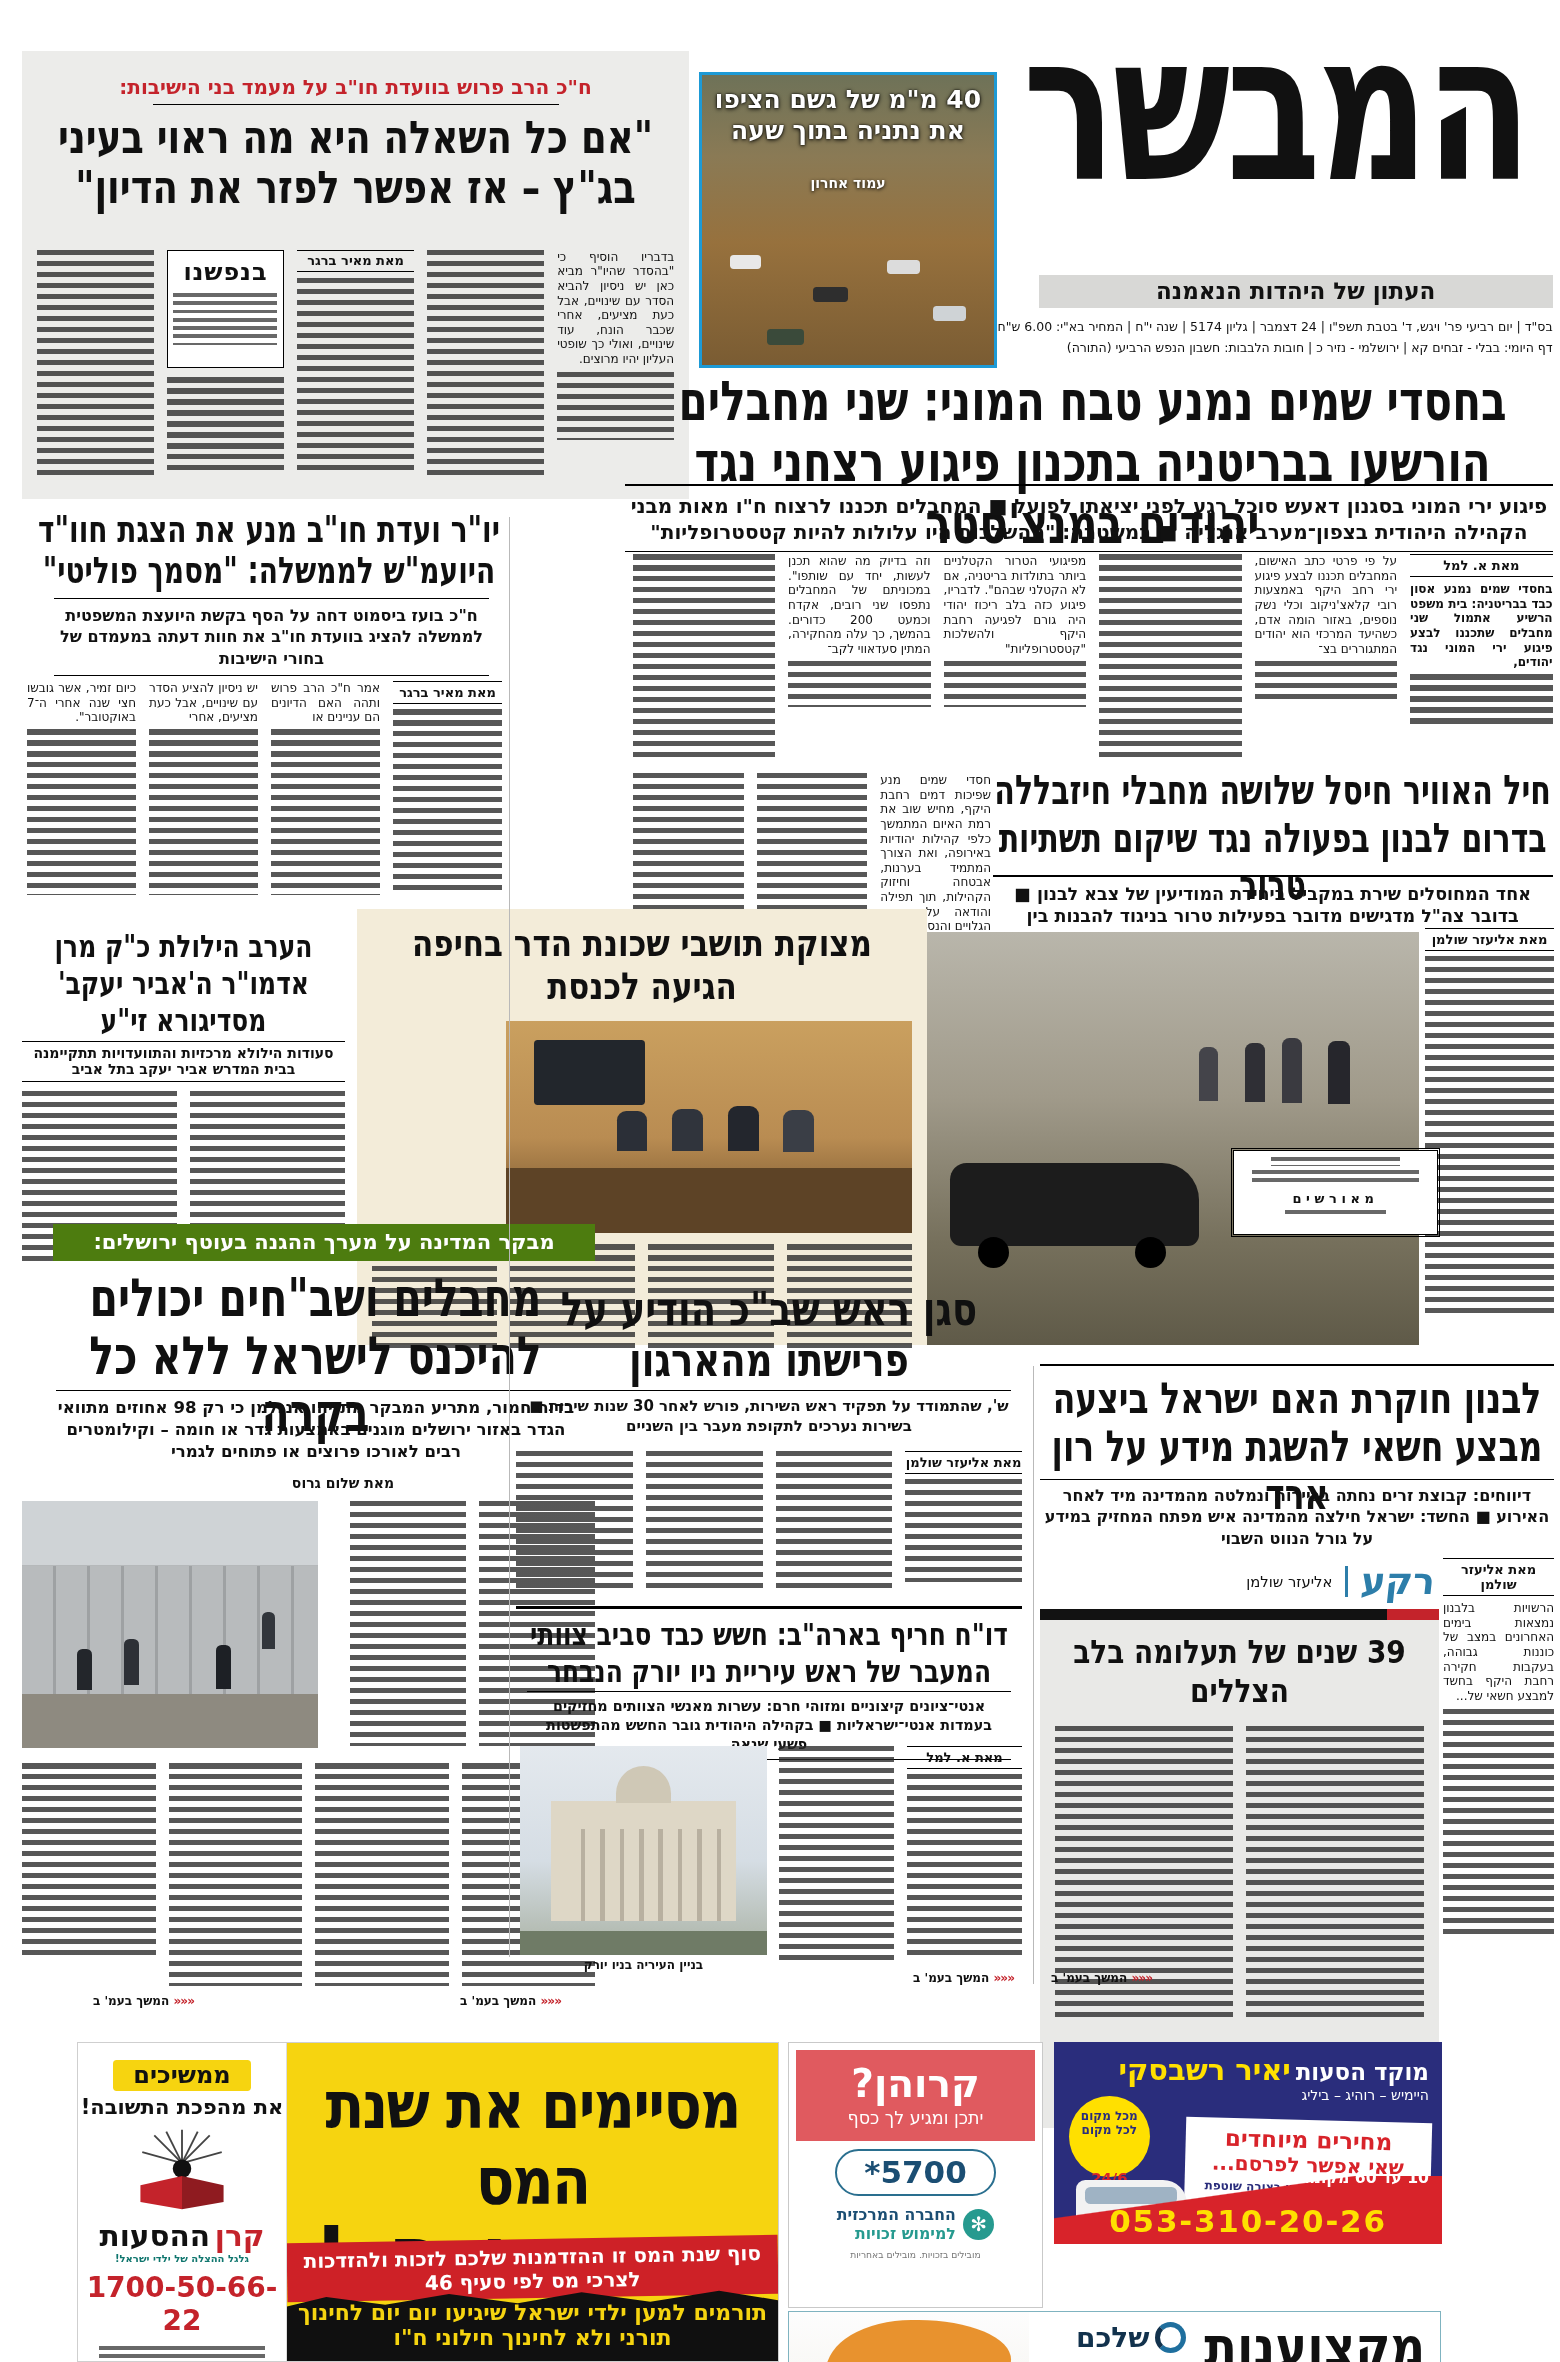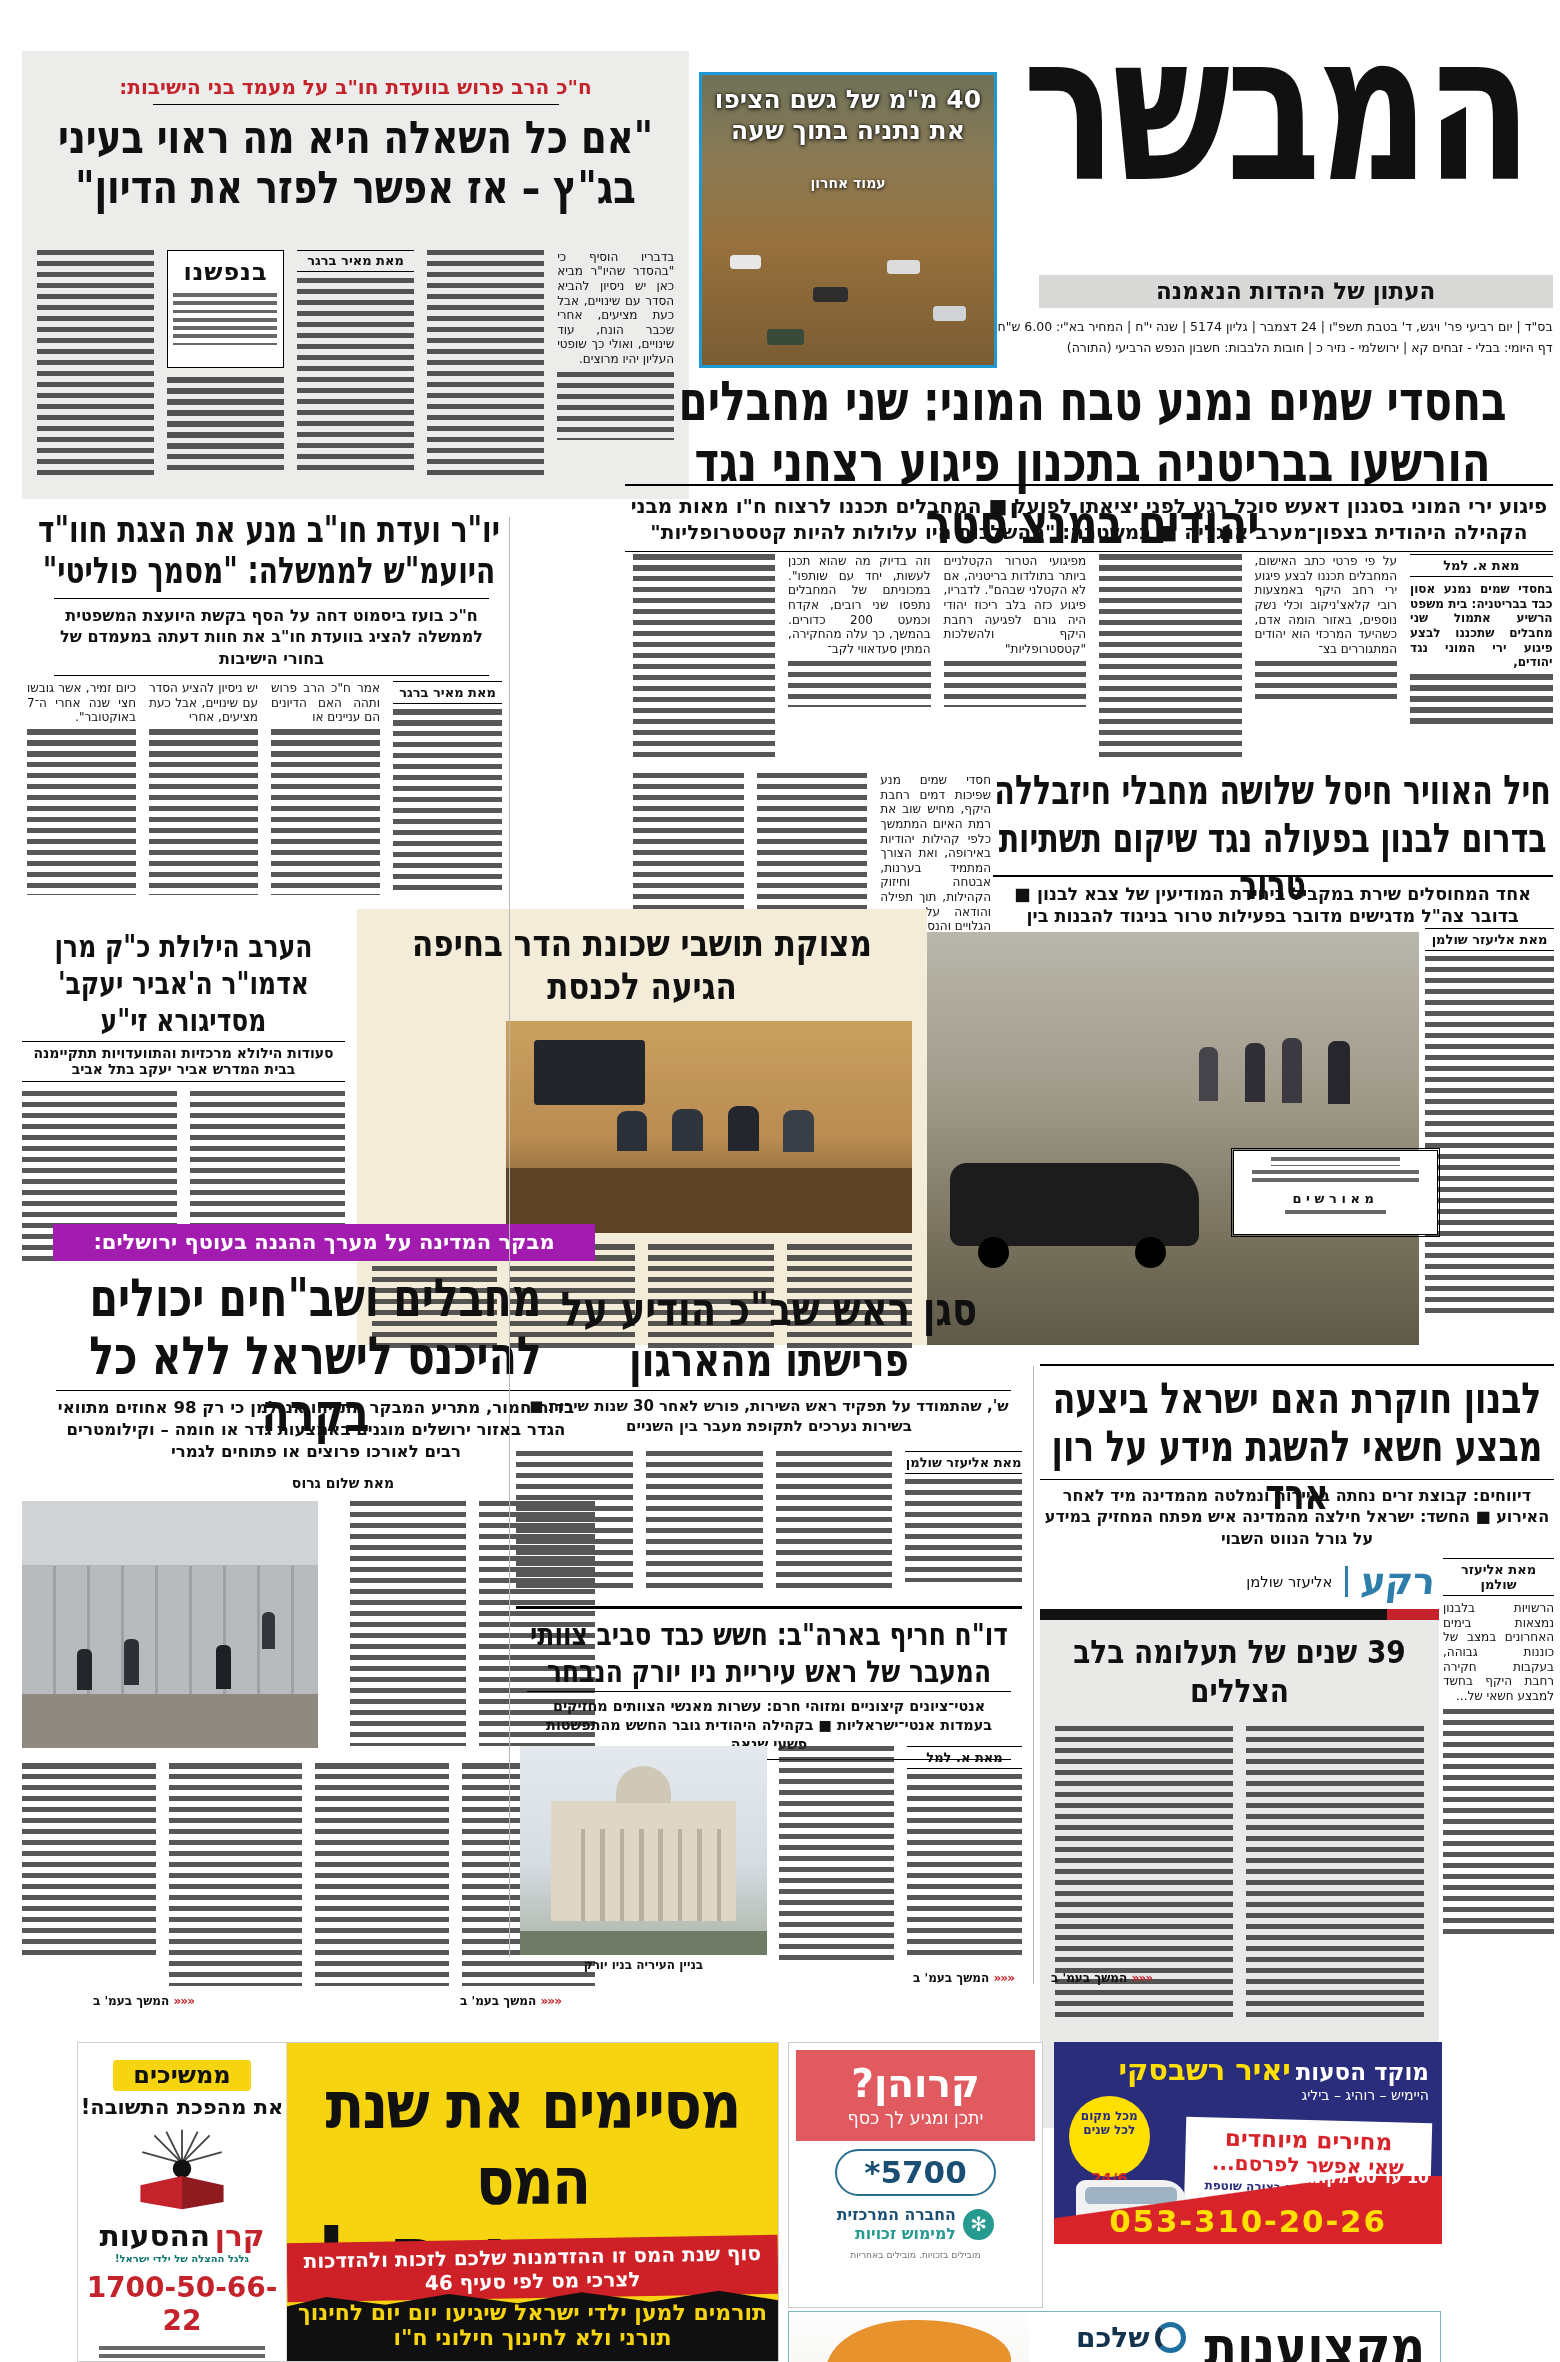--- a/index.html
+++ b/index.html
@@ -225,21 +225,21 @@
         <div class="gk" style="height:137px;"></div>
       </div>
     <div class="col">
         <div class="gk" style="height:137px;"></div>
       </div>
     <div class="col">
         <div class="gk" style="height:137px;"></div>
       </div>
   </div>
 
-  <div class="abs c" style="right:965px;left:54px;top:1224px;height:37px;background:#a21caf;color:#fff;font-size:21px;font-weight:bold;line-height:37px;">מבקר המדינה על מערך ההגנה בעוטף ירושלים:</div>
+  <div class="abs c" style="right:965px;left:54px;top:1224px;height:37px;background:#4d7c0f;color:#fff;font-size:21px;font-weight:bold;line-height:37px;">מבקר המדינה על מערך ההגנה בעוטף ירושלים:</div>
   <div class="abs c headline sy" style="right:965px;left:37px;top:1270px;font-size:41px;line-height:1.1;transform:scaleY(1.28);">מחבלים ושב"חים יכולים להיכנס לישראל ללא כל בקרה</div>
   <div class="abs" style="right:984px;left:57px;top:1390px;border-top:1.8px solid #000;padding-top:5.5px;">
     <div class="subhead" style="font-size:16.6px;line-height:1.35;">בדוח חמור, מתריע המבקר מתניהו אנגלמן כי רק 98 אחוזים מתוואי הגדר באזור ירושלים מוגנים באמצעות גדר או חומה – וקילומטרים רבים לאורכו פרוצים או פתוחים לגמרי</div>
   </div>
   <div class="abs c b" style="right:1058px;left:185px;top:1475px;font-size:14px;">מאת שלום גרוס</div>
 
   <div class="abs" style="right:1242px;left:23px;top:1501px;height:247px;overflow:hidden;background:linear-gradient(180deg,#cfd3d6 0%,#cfd3d6 26%,#b5b8ba 26%,#b5b8ba 100%);">
     <div class="abs" style="left:0;top:65px;width:100%;height:129px;background:repeating-linear-gradient(90deg,#b8bbbd 0 31px,#9ea1a3 31px 34px);"></div>
     <div class="abs" style="left:0;bottom:0;width:100%;height:54px;background:#8e8a80;"></div>
     <div class="figure" style="left:55px;top:148px;width:14.8px;height:41px;background:#23262b;border-radius:5.5px 5.5px 0 0;"></div>
@@ -391,21 +391,21 @@
       <span style="color:#ffe000;font-size:29px;font-weight:bold;">יאיר רשבסקי</span>
     </div>
     <div style="text-align:right;padding:0 13px;color:#fff;font-size:14px;">היימיש – רוהיג – ביליג</div>
     <div style="position:absolute;right:11px;top:78px;width:231px;background:#fff;padding:7.4px;transform:rotate(1.5deg);text-align:center;">
       <div class="b" style="color:#d8232a;font-size:23px;">מחירים מיוחדים</div>
       <div class="b" style="color:#d8232a;font-size:20px;">שאי אפשר לפרסם...</div>
       <div class="b" style="color:#2a2d7c;font-size:12px;margin-top:3.7px;">למוסדות שיעבדו איתנו בצורה שוטפת במהלך כל השנה</div>
     </div>
     <div style="position:absolute;left:14.8px;top:54px;width:81px;height:81px;border-radius:50%;background:#ffe000;text-align:center;padding-top:13px;box-sizing:border-box;">
       <div class="b" style="font-size:12px;color:#2a2d7c;">מכל מקום</div>
-      <div class="b" style="font-size:12px;color:#2a2d7c;">לכל שנים</div>
+      <div class="b" style="font-size:12px;color:#2a2d7c;">לכל מקום</div>
       <div class="b" style="font-size:14.8px;color:#d8232a;margin-top:32px;">24/6</div>
     </div>
     <div style="position:absolute;left:22px;top:138px;width:111px;height:54px;background:#f2f2f2;border-radius:9.2px 24px 5.5px 5.5px;">
       <div style="position:absolute;left:9.2px;top:7.4px;width:92px;height:16.6px;background:#9fb3c4;border-radius:5.5px;"></div>
       <div style="position:absolute;left:14.8px;bottom:-9.2px;width:18.5px;height:18.5px;border-radius:50%;background:#111;"></div>
       <div style="position:absolute;left:78px;bottom:-9.2px;width:18.5px;height:18.5px;border-radius:50%;background:#111;"></div>
     </div>
     <div style="position:absolute;left:0;bottom:0;width:100%;height:68px;background:linear-gradient(172deg,transparent 34%,#d8232a 35%);"></div>
     <div class="b" style="position:absolute;right:13px;bottom:57px;color:#fff;font-size:15.7px;">10 עד 60 מקומות</div>
     <div class="b c" style="position:absolute;left:0;width:100%;bottom:5.5px;color:#ffe000;font-size:31px;letter-spacing:1.8px;">053-310-20-26</div>

